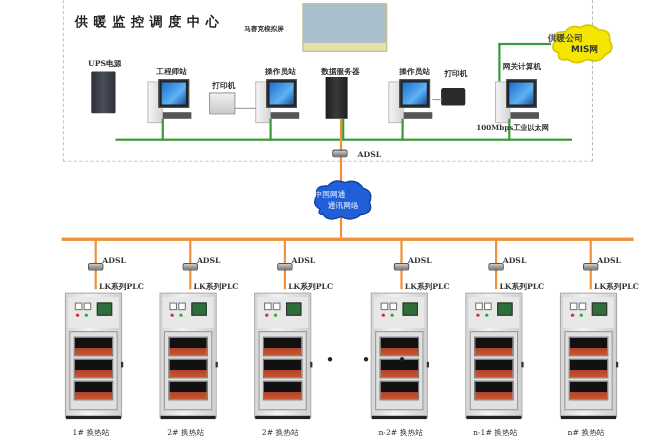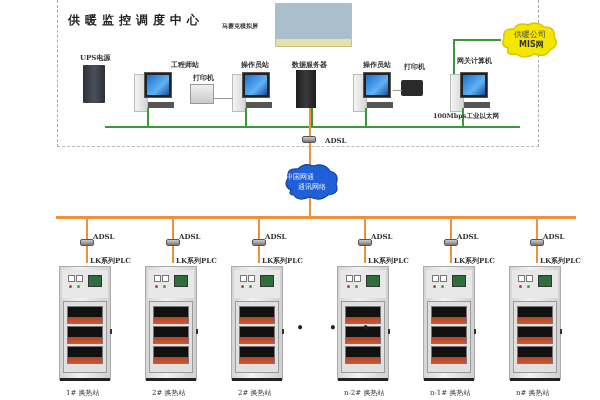--- a/index.html
+++ b/index.html
@@ -41,21 +41,21 @@
 <div class="title">供暖监控调度中心</div>
 
 <div class="lbl" style="left:222px;top:22px;font-size:6px;">马赛克模拟屏</div>
 <div class="screen-wall">
     <div class="bar"></div>
   </div>
 
 <div class="lbl" style="left:80px;top:53px;">UPS电源</div>
 <div class="ups"></div>
 
-<div class="lbl" style="left:142px;top:60px;margin-left:29px;">工程师站</div>
+<div class="lbl" style="left:142px;top:60px;">工程师站</div>
 <div class="pc" style="left:134px;top:70px;">
     <div class="tower"></div>
     <div class="mon">
       <div class="scr"></div>
     </div>
     <div class="kb"></div>
   </div>
 
 <div class="lbl" style="left:193px;top:73px;">打印机</div>
 <div class="printer" style="left:190px;top:84px;"></div>
@@ -91,21 +91,21 @@
     <div class="tower"></div>
     <div class="mon">
       <div class="scr"></div>
     </div>
     <div class="kb"></div>
   </div>
 
 <svg class="cloud" style="left:498px;top:20px;" width="62" height="40">
   <path d="M10 28 Q2 26 6 18 Q4 8 16 9 Q20 2 30 5 Q38 0 46 7 Q58 7 56 17 Q62 25 52 30 Q48 38 36 34 Q26 40 18 34 Q8 36 10 28 Z" fill="#f5e600" stroke="#d9c500" stroke-width="1.5"></path>
 </svg>
-<div class="lbl" style="left:514px;top:29px;color:#444;font-size:8px;font-weight:normal;">供暖公司</div>
+<div class="lbl" style="left:498px;top:29px;color:#444;font-size:8px;font-weight:bold;">供暖公司</div>
 <div class="lbl" style="left:519px;top:39px;color:#333;font-size:8px;font-family:'DejaVu Sans',sans-serif;">MIS网</div>
 
 <div class="green-line" style="left:105px;top:126px;width:415px;height:2px;"></div>
 <div class="green-line" style="left:147px;top:108px;width:2px;height:19px;"></div>
 <div class="green-line" style="left:245px;top:108px;width:2px;height:19px;"></div>
 <div class="green-line" style="left:311px;top:108px;width:2px;height:19px;"></div>
 <div class="green-line" style="left:365px;top:108px;width:2px;height:19px;"></div>
 <div class="green-line" style="left:462px;top:108px;width:2px;height:19px;"></div>
 <div class="green-line" style="left:453px;top:40px;width:2px;height:34px;"></div>
 <div class="green-line" style="left:453px;top:39px;width:48px;height:2px;"></div>

